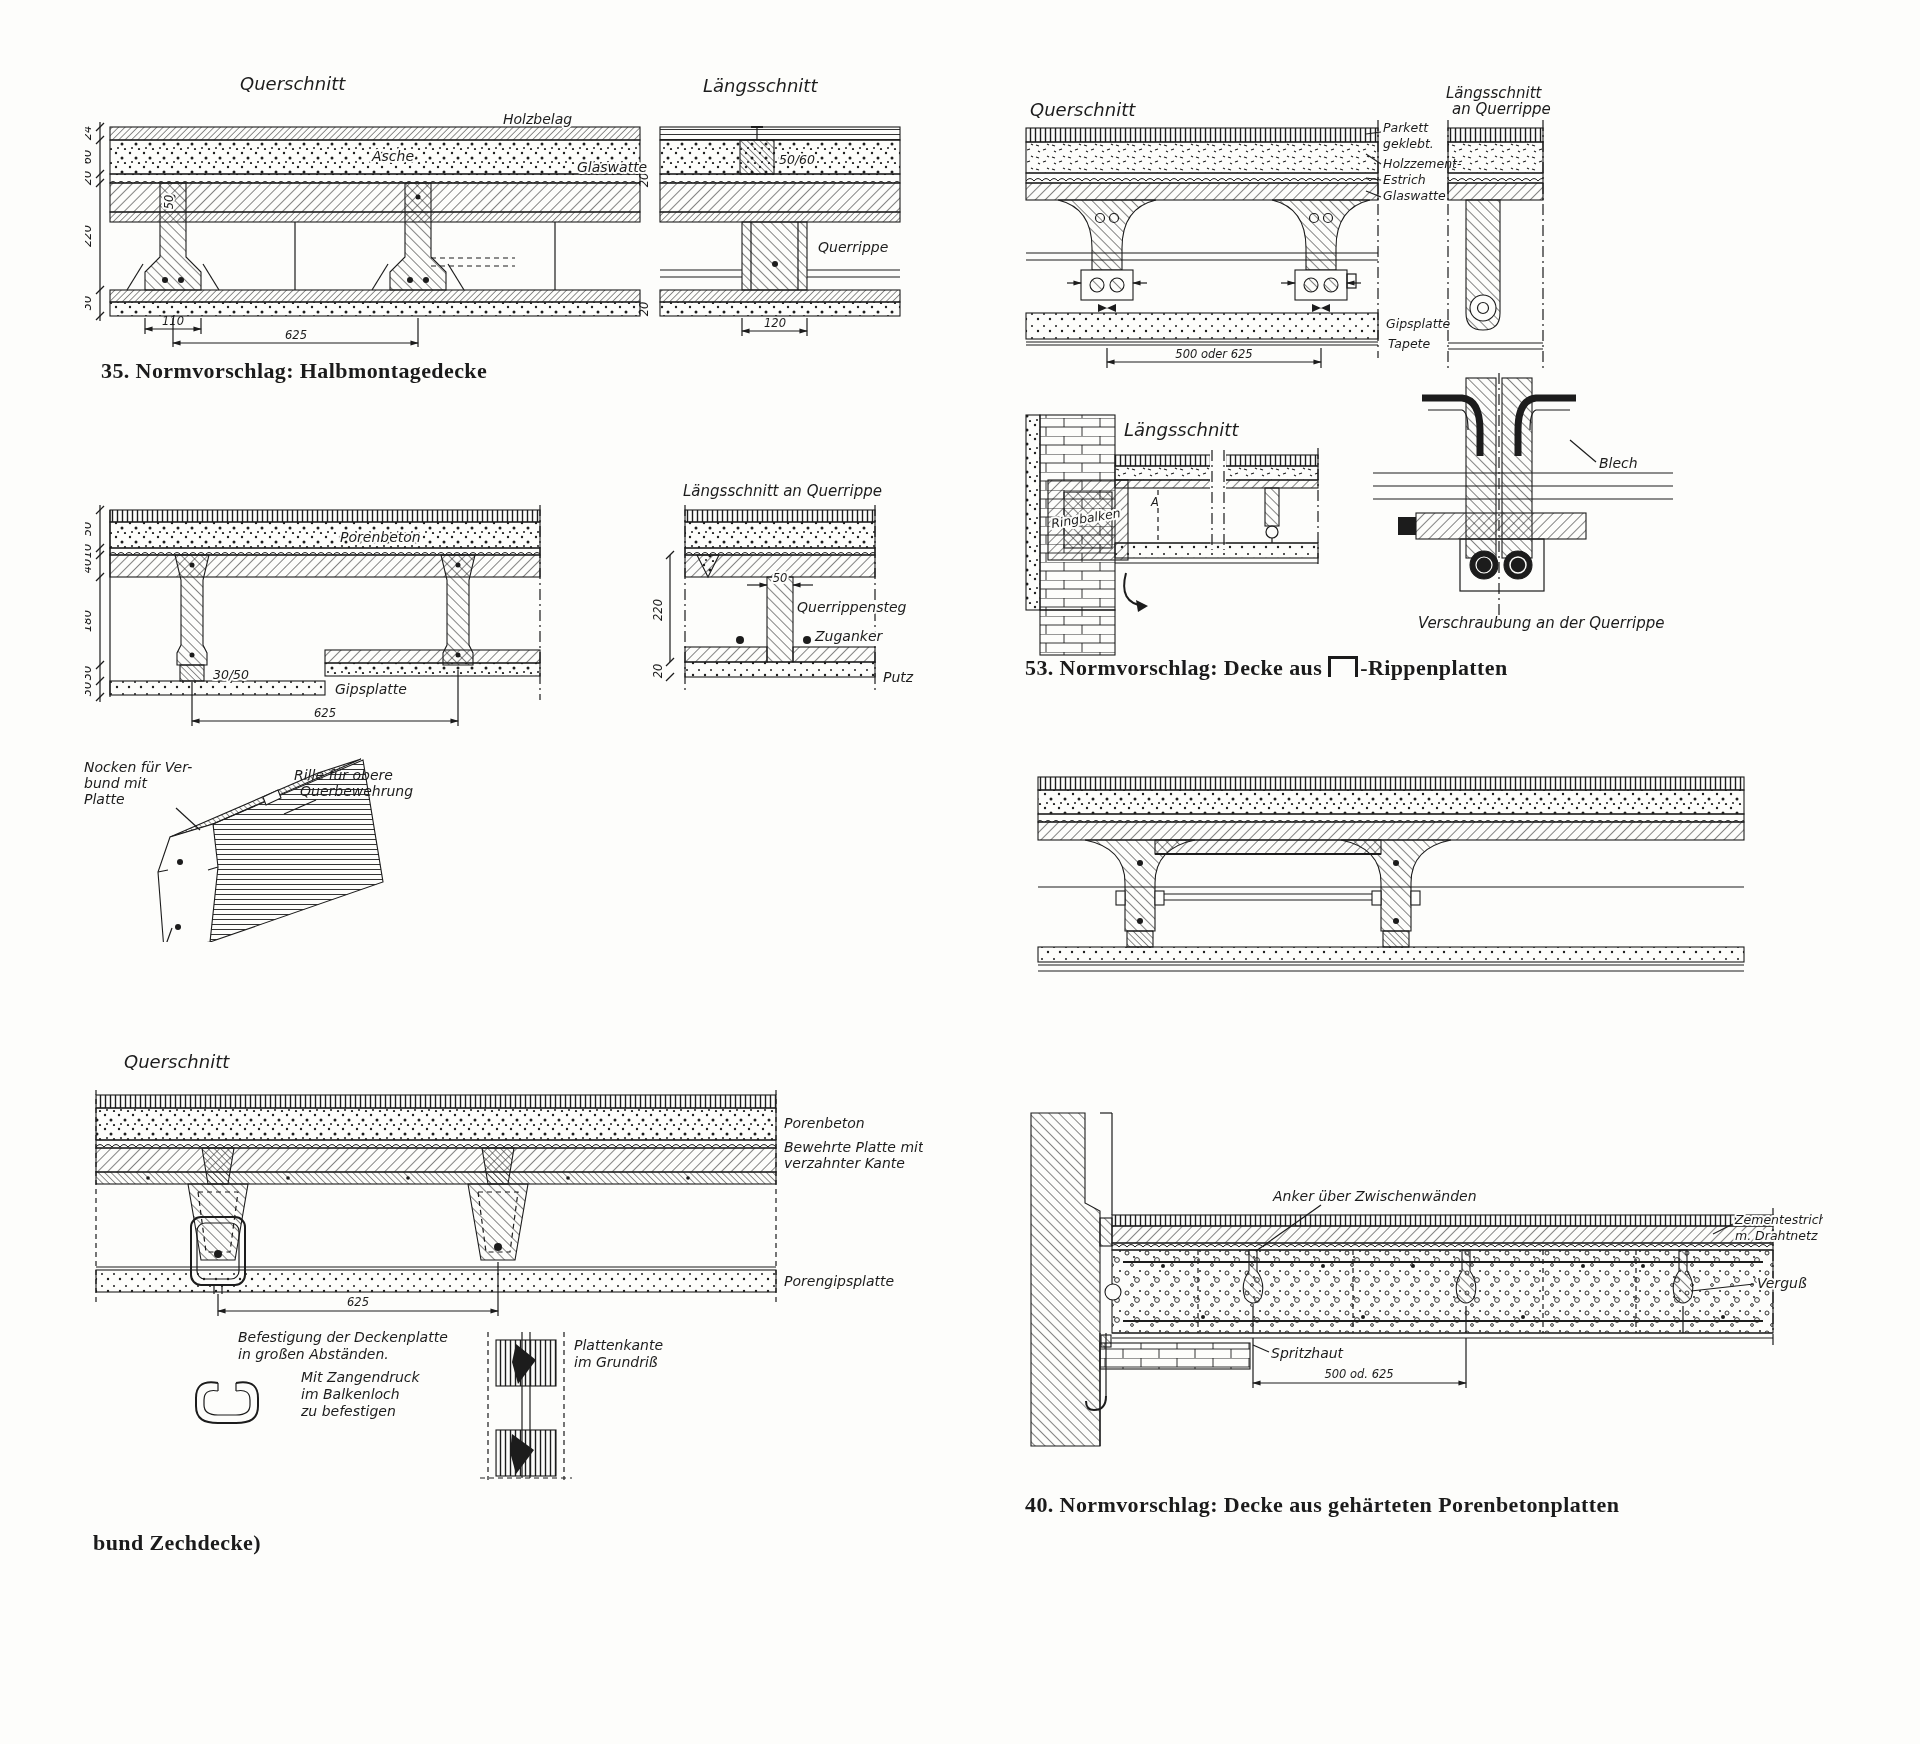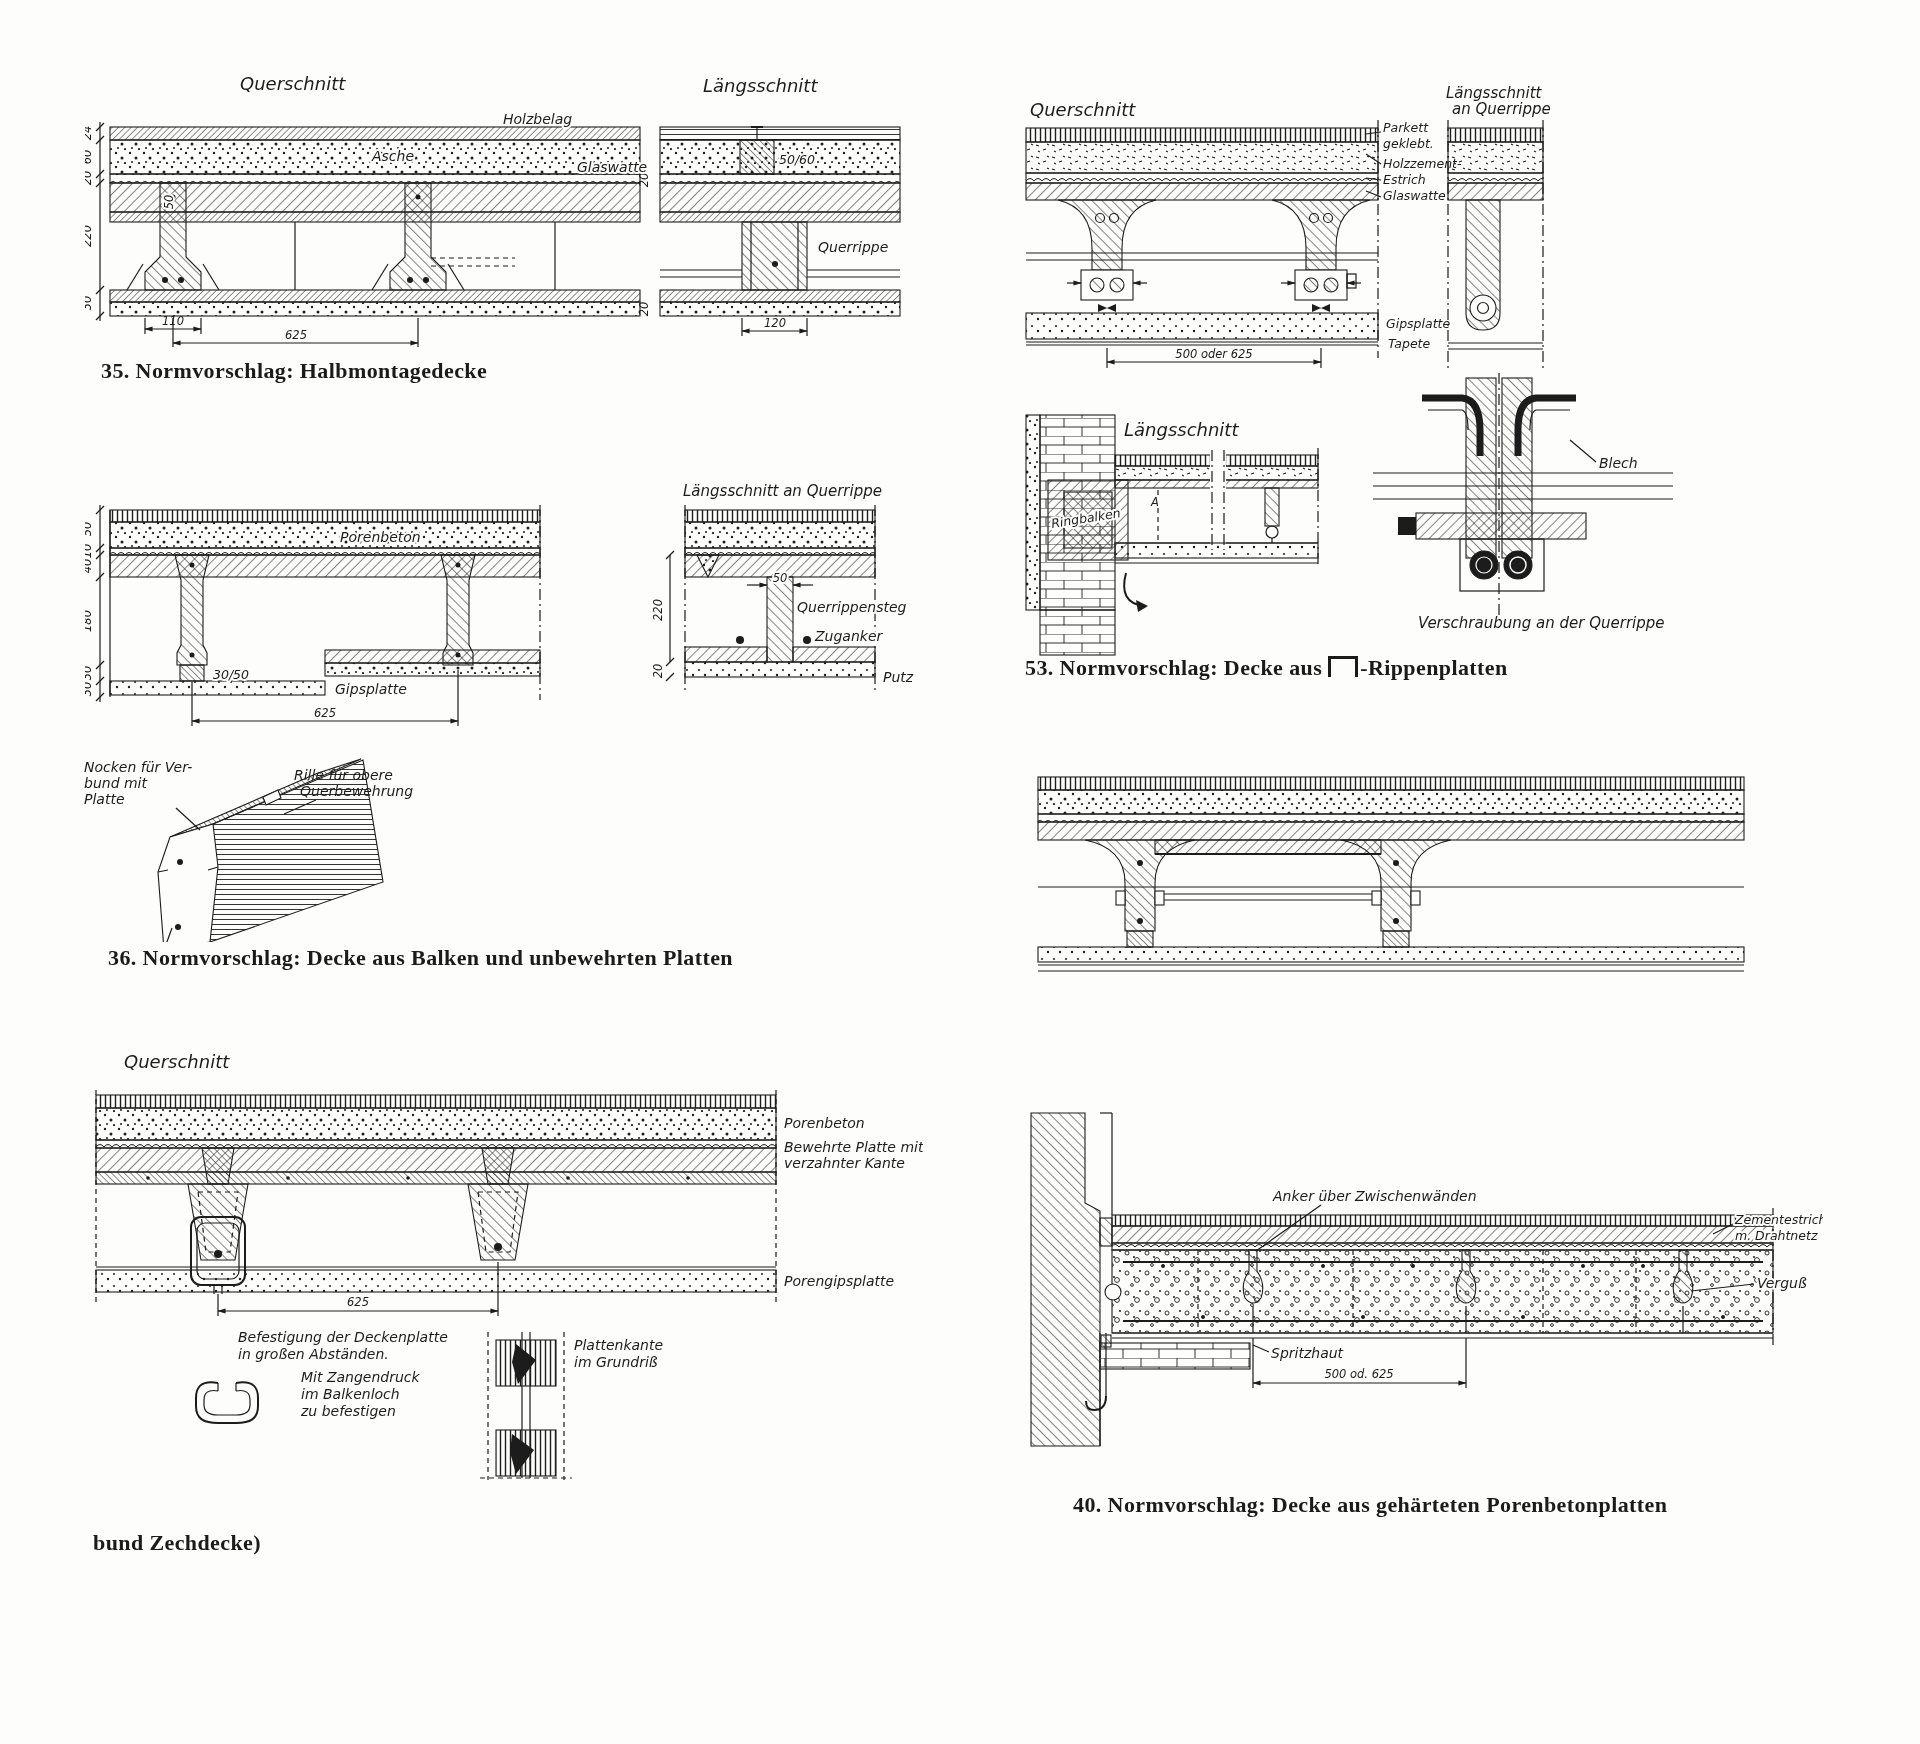--- a/index.html
+++ b/index.html
@@ -249,21 +249,20 @@
         <circle cx="100" cy="185" r="3" class="ink"></circle>
     <line x1="98" y1="66" x2="122" y2="88" class="n"></line>
     <line x1="238" y1="58" x2="206" y2="72" class="n"></line>
   </g>
   <text class="lb" x="6" y="30">Nocken für Ver-</text>
   <text class="lb" x="6" y="46">bund mit</text>
   <text class="lb" x="6" y="62">Platte</text>
   <text class="lb" x="216" y="38">Rille für obere</text>
   <text class="lb" x="222" y="54">Querbewehrung</text>
 </svg>
-<div class="cap" style="left:95px;top:945px">36. Normvorschlag: Decke aus Balken und unbewehrten Platten</div>
 
 <svg class="abs" style="left:88px;top:1042px" width="835" height="450" viewBox="0 0 835 450">
   <g>
     <line x1="8" y1="48" x2="8" y2="260" class="n ds"></line>
     <line x1="688" y1="48" x2="688" y2="260" class="n ds"></line>
     <rect x="8" y="53" width="680" height="13" fill="url(#pcomb)" class="s"></rect>
     <rect x="8" y="66" width="680" height="32" fill="url(#pdot)" class="s"></rect>
     <rect x="8" y="98" width="680" height="8" fill="url(#pwave)" class="s"></rect>
     <rect x="8" y="106" width="680" height="24" fill="url(#ph1)" class="s"></rect>
     <rect x="8" y="130" width="680" height="12" fill="url(#ph2d)" class="s"></rect>
@@ -522,15 +521,15 @@
     <text class="lb halo" x="250" y="113">Anker über Zwischenwänden</text>
     <line x1="710" y1="136" x2="690" y2="146" class="n"></line>
     <text class="lbs halo" x="712" y="136">Zementestrich</text>
     <text class="lbs halo" x="712" y="152">m. Drahtnetz</text>
     <line x1="731" y1="196" x2="668" y2="203" class="n"></line>
     <text class="lb halo" x="734" y="200">Verguß</text>
     <line x1="246" y1="264" x2="230" y2="257" class="n"></line>
     <text class="lb halo" x="248" y="270">Spritzhaut</text>
   </g>
 </svg>
-<div class="cap" style="left:1060px;top:1492px">40. Normvorschlag: Decke aus gehärteten Porenbetonplatten</div>
+<div class="cap" style="left:1012px;top:1492px">40. Normvorschlag: Decke aus gehärteten Porenbetonplatten</div>
 
 </div>
 
 </body></html>

